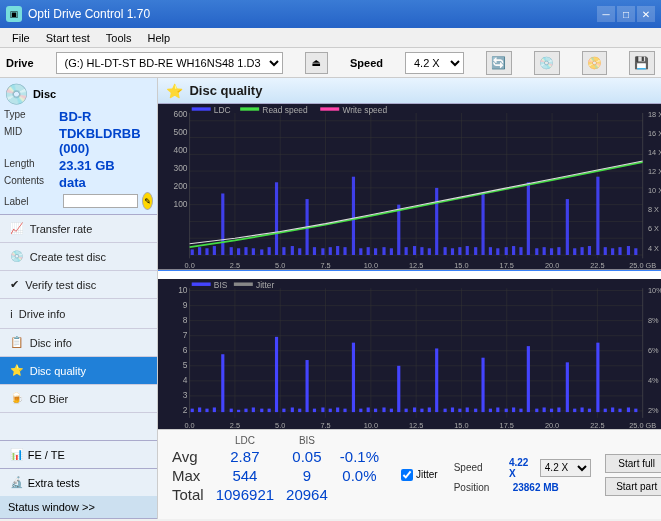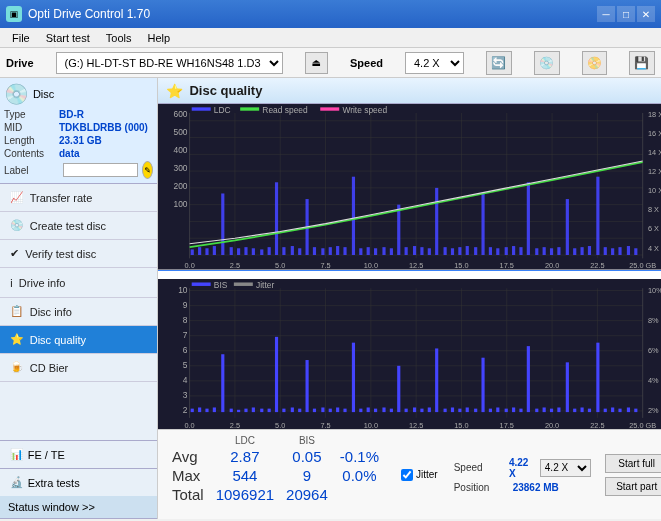--- a/index.html
+++ b/index.html
@@ -71,21 +71,21 @@
     
     .disc-panel {
       background: #ddeeff;
       border-bottom: 1px solid #aac;
       padding: 4px;
     }
     .disc-header { display: flex; align-items: center; gap: 4px; padding-bottom: 3px; }
     .disc-icon { font-size: 20px; color: #336; }
     .disc-row { display: flex; margin-bottom: 2px; }
     .disc-key { color: #333; width: 55px; font-size: 10px; flex-shrink: 0; }
-    .disc-val { color: #0044cc; font-size: 10px; font-weight: bold; }
+    .disc-val { color: #0044cc; font-size: 13px; font-weight: bold; }
     .disc-label-row { display: flex; align-items: center; gap: 4px; margin-top: 2px; }
     .disc-label-input { border: 1px solid #aaa; background: white; height: 14px; width: 75px; font-size: 10px; }
     .disc-label-btn { width: 18px; height: 18px; border-radius: 50%; background: #ffd700; border: 1px solid #aaa; cursor: pointer; font-size: 8px; display: flex; align-items: center; justify-content: center; }
 
     
     .nav-items { flex: 1; display: flex; flex-direction: column; }
     .nav-item {
       padding: 7px 10px;
       cursor: pointer;
       display: flex;
@@ -229,21 +229,21 @@
   <button class="drivebar-btn">💾</button>
 </div>
 
 <div class="main">
 
   <div class="sidebar">
 
     <div class="disc-panel">
       <div class="disc-header">
         <span class="disc-icon">💿</span>
-        <span style="font-weight:normal;font-size:11px">Disc</span>
+        <span style="font-weight:bold;font-size:11px">Disc</span>
       </div>
       <div class="disc-row">
         <span class="disc-key">Type</span>
         <span class="disc-val">BD-R</span>
       </div>
       <div class="disc-row">
         <span class="disc-key">MID</span>
         <span class="disc-val">TDKBLDRBB (000)</span>
       </div>
       <div class="disc-row">

